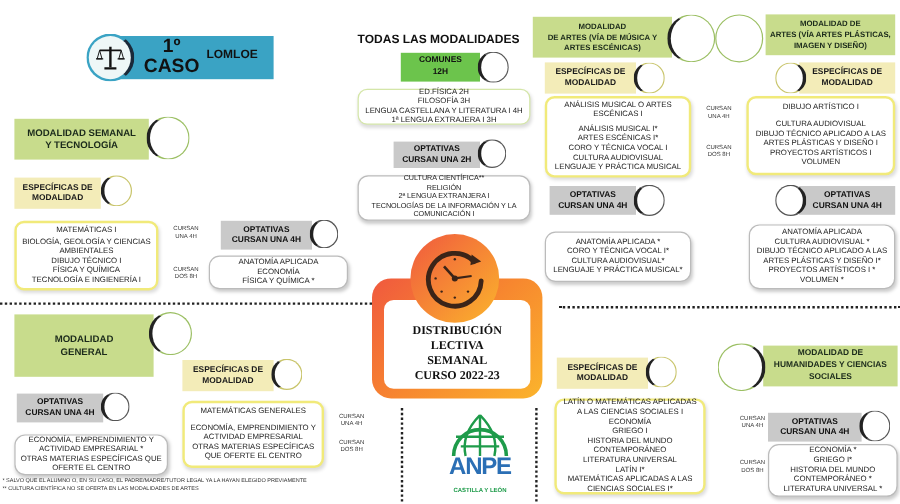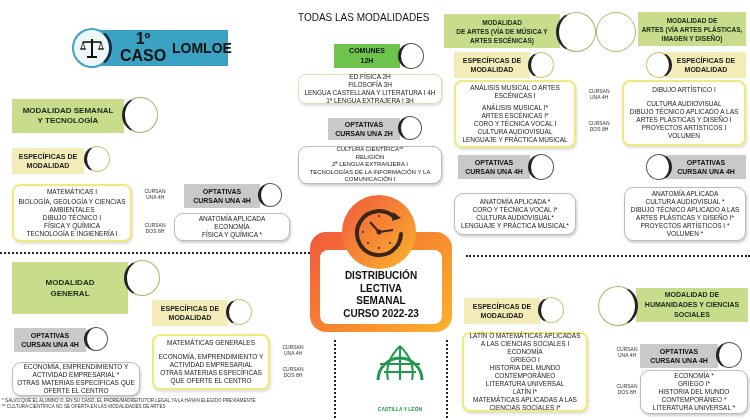--- a/index.html
+++ b/index.html
@@ -36,21 +36,21 @@
     <line x1="4" y1="5" x2="22" y2="5" stroke="#111" stroke-width="1.6"></line>
     <line x1="8" y1="20" x2="18" y2="20" stroke="#111" stroke-width="2"></line>
     <path d="M2 12 L4 5 L6 12 Z" fill="none" stroke="#111" stroke-width="0.8"></path>
     <path d="M20 12 L22 5 L24 12 Z" fill="none" stroke="#111" stroke-width="0.8"></path>
     <line x1="1" y1="12" x2="7" y2="12" stroke="#111" stroke-width="1"></line>
     <line x1="19" y1="12" x2="25" y2="12" stroke="#111" stroke-width="1"></line>
   </svg>
 </div>
 <div class="abs ml" style="left:118px;top:30px;width:50px;height:36px;font-weight:bold;font-size:16px;line-height:17px;text-align:center;color:#111;">1º
 CASO</div>
-<div class="abs" style="left:172px;top:40px;font-weight:bold;font-size:14px;color:#111;">LOMLOE</div>
+<div class="abs" style="left:172px;top:40px;font-weight:bold;font-size:10px;color:#111;">LOMLOE</div>
 
 <div class="abs green-hdr ml" style="left:12px;top:99px;width:112px;height:34px;font-size:8px;line-height:10px;">MODALIDAD SEMANAL
 Y TECNOLOGÍA</div>
 <div class="ring dark" style="left:122px;top:97px;width:36px;height:36px;"></div>
 
 <div class="abs yellow-hdr ml" style="left:12px;top:148px;width:72px;height:26px;font-size:7px;line-height:9px;">ESPECÍFICAS DE
 MODALIDAD</div>
 <div class="ring yel" style="left:84px;top:146px;width:26px;height:26px;"></div>
 
 <div class="abs box-yel" style="left:12px;top:184px;width:120px;height:58px;">
@@ -66,21 +66,21 @@
 <div class="abs small-note" style="left:140px;top:222px;width:30px;">CURSAN
 DOS 8H</div>
 
 <div class="abs grey-hdr ml" style="left:184px;top:184px;width:76px;height:24px;font-size:7px;line-height:9px;">OPTATIVAS
 CURSAN UNA 4H</div>
 <div class="ring grey" style="left:258px;top:183px;width:24px;height:24px;"></div>
 <div class="abs box-grey ml" style="left:174px;top:213px;width:116px;height:28px;">ANATOMÍA APLICADA
 ECONOMÍA
 FÍSICA Y QUÍMICA *</div>
 
-<div class="abs" style="left:298px;top:12px;font-weight:normal;font-size:10px;color:#111;">TODAS LAS MODALIDADES</div>
+<div class="abs" style="left:298px;top:28px;font-weight:bold;font-size:10px;color:#111;">TODAS LAS MODALIDADES</div>
 <div class="abs bright-green ml" style="left:334px;top:44px;width:66px;height:24px;font-size:7px;line-height:10px;">COMUNES
 12H</div>
 <div class="ring dark" style="left:398px;top:43px;width:26px;height:26px;border-color:#555;border-left-color:#222;"></div>
 <div class="abs box-green ml" style="left:298px;top:74px;width:144px;height:30px;">ED.FÍSICA 2H
 FILOSOFÍA 3H
 LENGUA CASTELLANA Y LITERATURA I 4H
 1ª LENGUA EXTRAJERA I 3H</div>
 
 <div class="abs grey-hdr ml" style="left:328px;top:118px;width:72px;height:22px;font-size:7px;line-height:9px;">OPTATIVAS
 CURSAN UNA 2H</div>
@@ -99,36 +99,37 @@
     <circle cx="28" cy="28" r="2.5" fill="#3b2418"></circle>
     <line x1="28" y1="28" x2="19" y2="18" stroke="#3b2418" stroke-width="2.2"></line>
     <line x1="28" y1="28" x2="42" y2="26" stroke="#3b2418" stroke-width="1.8"></line>
     <circle cx="28" cy="12" r="1" fill="#3b2418"></circle>
     <circle cx="28" cy="44" r="1" fill="#3b2418"></circle>
     <circle cx="12" cy="28" r="1" fill="#3b2418"></circle>
     <circle cx="17" cy="39" r="1" fill="#3b2418"></circle>
     <circle cx="39" cy="39" r="1" fill="#3b2418"></circle>
   </svg>
 </div>
-<div class="abs ml" style="left:320px;top:270px;width:122px;font-weight:bold;font-size:10px;line-height:12.5px;text-align:center;color:#111;">DISTRIBUCIÓN
+<div class="abs ml" style="left:320px;top:270px;width:122px;font-weight:bold;font-size:10px;line-height:12.5px;text-align:center;color:#111;font-family:Liberation Serif, serif;">DISTRIBUCIÓN
 LECTIVA
 SEMANAL
 CURSO 2022-23</div>
 
 <div class="dots-v abs" style="left:334px;top:340px;height:78px;"></div>
 <div class="dots-v abs" style="left:446px;top:340px;height:78px;"></div>
 <div class="abs" style="left:360px;top:342px;width:80px;height:74px;">
   <svg width="60" height="40" viewBox="0 0 60 40" style="position:absolute;left:10px;top:0;">
     <path d="M8 38 A22 22 0 1 1 52 38" fill="none" stroke="#1e9b4a" stroke-width="3"></path>
     <path d="M30 4 L30 38" stroke="#1e9b4a" stroke-width="2"></path>
     <path d="M30 4 Q14 20 18 38" fill="none" stroke="#1e9b4a" stroke-width="2"></path>
     <path d="M30 4 Q46 20 42 38" fill="none" stroke="#1e9b4a" stroke-width="2"></path>
     <path d="M10 22 L50 22" stroke="#1e9b4a" stroke-width="2"></path>
     <path d="M14 30 L46 30" stroke="#1e9b4a" stroke-width="2"></path>
   </svg>
+  <div style="position:absolute;left:0;top:36px;width:80px;text-align:center;font-weight:bold;font-size:20px;color:#2b6fb5;letter-spacing:-1px;">ANPE</div>
   <div style="position:absolute;left:0;top:64px;width:80px;text-align:center;font-weight:bold;font-size:5px;color:#1e9b4a;">CASTILLA Y LEÓN</div>
 </div>
 
 <div class="abs dots-h" style="left:0;top:252px;width:310px;"></div>
 <div class="abs dots-h" style="left:466px;top:255px;width:284px;"></div>
 
 <div class="abs green-hdr ml" style="left:12px;top:262px;width:116px;height:52px;font-size:8px;line-height:11px;">MODALIDAD
 GENERAL</div>
 <div class="ring dark" style="left:124px;top:260px;width:36px;height:36px;"></div>
 

